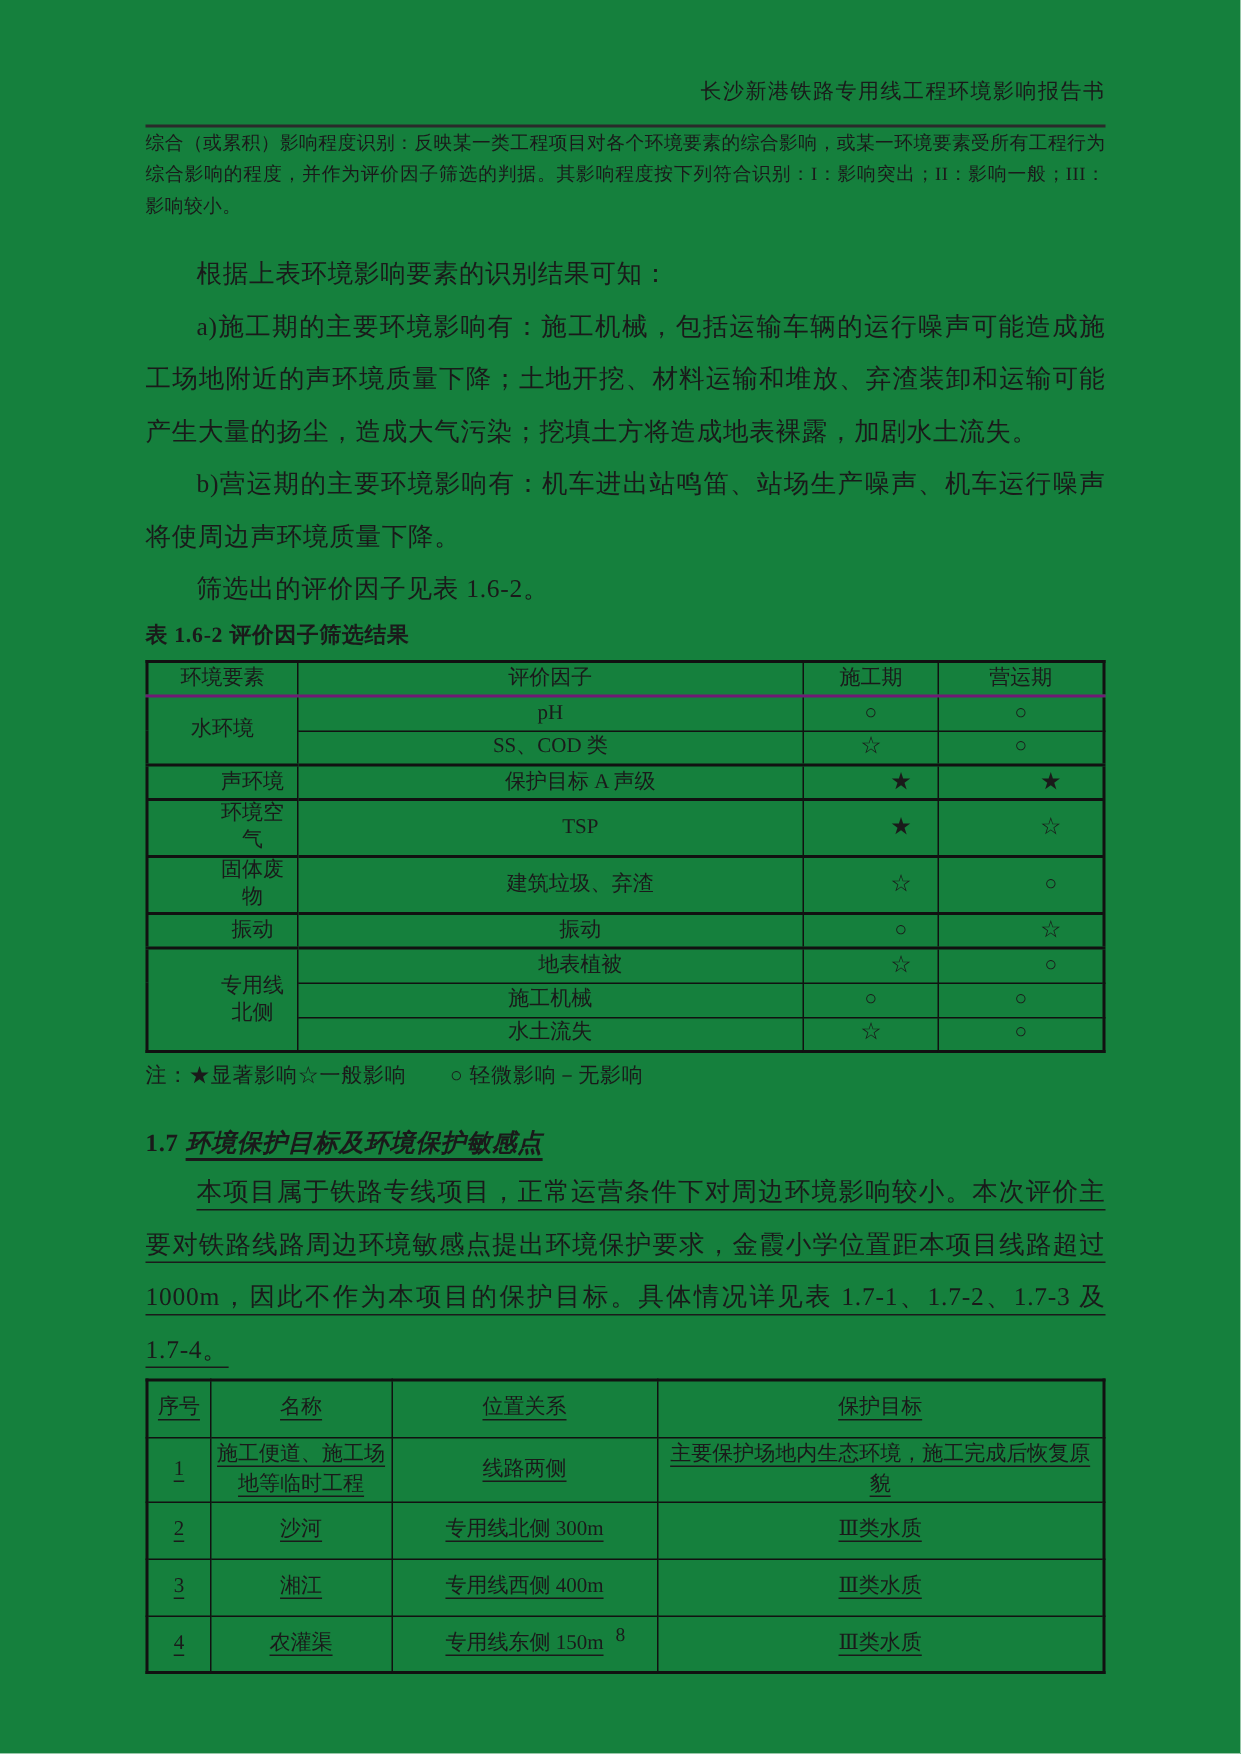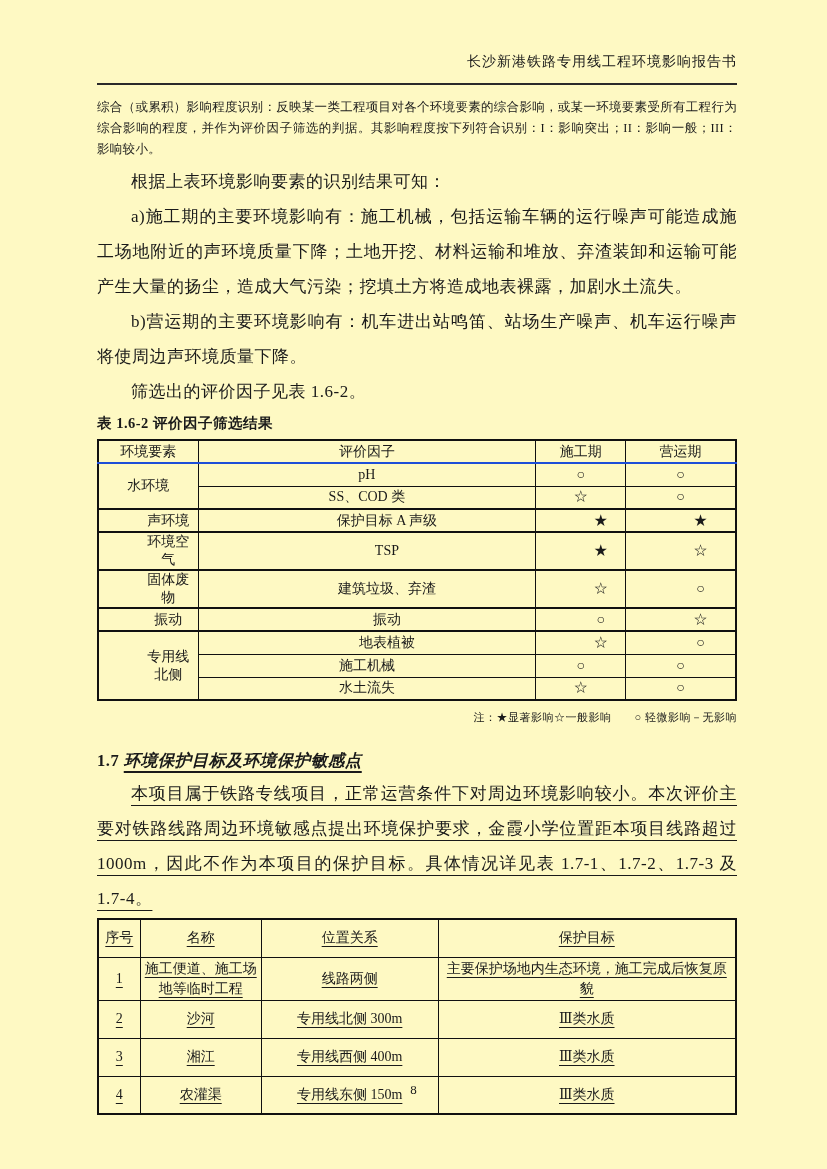--- a/index.html
+++ b/index.html
@@ -6,54 +6,54 @@
   html, body { background: #ffffff; }
   body {
     font-family: "Liberation Serif", "DejaVu Serif", serif;
     color: #1a1a1a;
   }
   .page {
     position: relative;
     width: 827px;
     height: 1169px;
     margin: 0 auto;
-    background: #fef9c3;
+    background: #15803d;
     overflow: hidden;
   }
   .content {
     padding: 0 90px 0 97px;
   }
   
   .pg-header { padding-top: 52px; }
   .pg-header .doc-title {
     text-align: right;
     font-size: 14px;
     letter-spacing: 1px;
     line-height: 20px;
   }
   .header-rule {
     margin-top: 11px;
     height: 2px;
     background: #2a2a2a;
   }
   
   .intro-note {
-    margin-top: 12px;
+    margin-top: 0;
     font-size: 12.5px;
     line-height: 21px;
     text-align: justify;
     letter-spacing: 0.3px;
   }
   .body-par {
     font-size: 17px;
     line-height: 35px;
     text-align: justify;
     letter-spacing: 0.5px;
   }
-  .body-par.first { margin-top: 4px; }
+  .body-par.first { margin-top: 17px; }
   .indent { text-indent: 2em; }
   
   .sec-heading {
     margin-top: 22px;
     font-size: 16.5px;
     font-weight: bold;
     letter-spacing: 0.5px;
   }
   .sec-heading .sec-text {
     text-decoration: underline;
@@ -89,29 +89,28 @@
     text-align: center;
   }
   table.t162 { border: 2px solid #111; }
   .t162 th, .t162 td {
     border: 1px solid #111;
     height: 23px;
     padding: 0 4px;
     font-weight: normal;
     line-height: 18px;
   }
-  .t162 thead th { border-bottom: 2px solid #1d4ed8; }
+  .t162 thead th { border-bottom: 2px solid #701a75; }
   .t162 tr.thick td { border-top: 2px solid #111; padding-left: 44px; }
   .t162 td.sym { font-size: 14px; }
   .tbl-note {
     margin-top: 5px;
-    font-size: 11px;
+    font-size: 14px;
     line-height: 22px;
     letter-spacing: 0.5px;
-    text-align: right;
   }
   table.t171 { border: 2px solid #111; margin-top: 2px; }
   .t171 th, .t171 td {
     border: 1px solid #111;
     padding: 1px 4px;
     font-weight: normal;
     line-height: 20px;
     height: 38px;
   }
   .t171 th span, .t171 td span {

